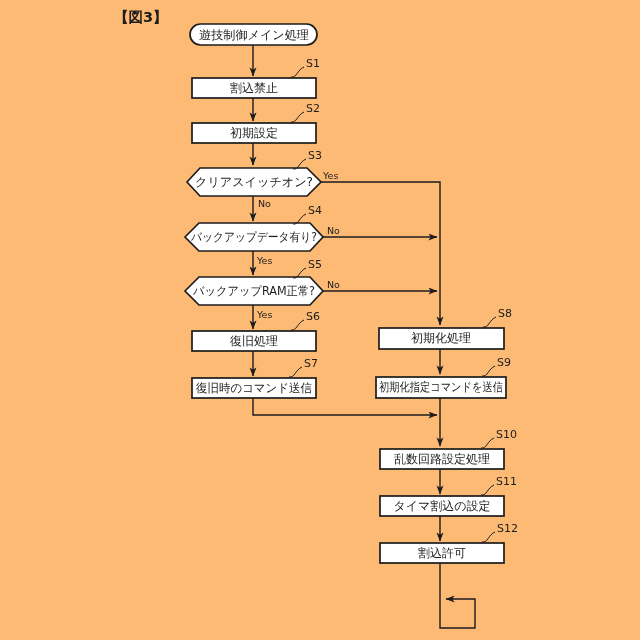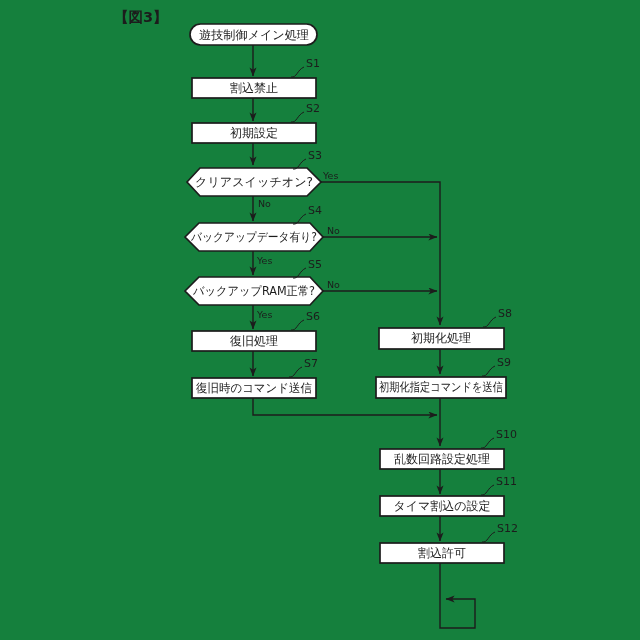--- a/index.html
+++ b/index.html
@@ -1,16 +1,16 @@
 <!DOCTYPE html>
 <html><head>
 <meta charset="utf-8">
 <style>
   html,body{margin:0;padding:0;background:#ffffff;}
-  .page{position:relative;width:640px;height:640px;background:#15803d;overflow:hidden;
+  .page{position:relative;width:640px;height:640px;background:#fdba74;overflow:hidden;
         font-family:"DejaVu Sans","Liberation Sans",sans-serif;}
   svg{position:absolute;left:0;top:0;}
   text{fill:#1c1c1c;}
   .node-label{font-size:12px;}
   .step-tag{font-size:11px;}
   .branch-label{font-size:9.5px;}
   .fig-label{font-size:14.5px;font-weight:bold;}
   .shape{fill:#ffffff;stroke:#1c1c1c;stroke-width:1.7;}
   .edge{fill:none;stroke:#1c1c1c;stroke-width:1.4;}
   .squiggle{fill:none;stroke:#1c1c1c;stroke-width:1;}

